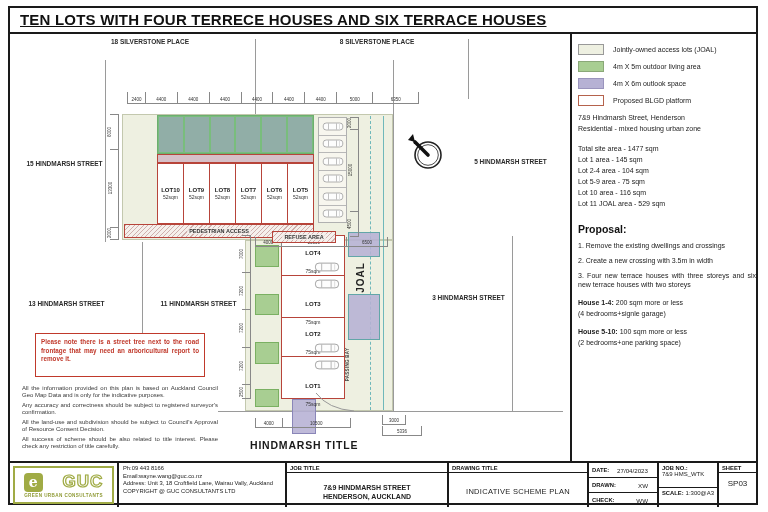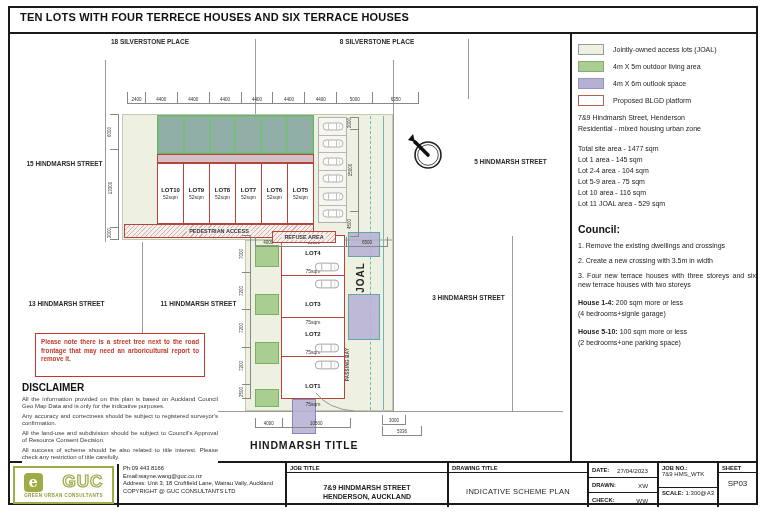--- a/index.html
+++ b/index.html
@@ -1,19 +1,19 @@
 <!DOCTYPE html>
 <html><head>
 <meta charset="utf-8">
 <style>
   html,body{margin:0;padding:0;background:#fff;width:768px;height:512px;font-family:"Liberation Sans",sans-serif;}
   .sheet{position:absolute;left:8px;top:6px;width:750px;height:499px;border:2px solid #1a1a1a;background:#fff;box-sizing:border-box;}
   
   .title-bar{position:absolute;left:0;top:0;width:100%;height:24px;border-bottom:2px solid #1a1a1a;}
-  .main-title{margin:3px 0 0 10px;font-size:11px;font-weight:bold;color:#111;letter-spacing:.2px;}
+  .main-title{margin:3px 0 0 10px;font-size:15px;font-weight:bold;color:#111;letter-spacing:.2px;text-decoration:underline;}
   
   .vdiv{position:absolute;background:#1a1a1a;width:2px;}
   .bline{position:absolute;background:#9a9a9a;}
   
   .street{position:absolute;text-align:center;font-size:6.5px;font-weight:bold;color:#2b2b2b;line-height:8px;}
   .street-big{position:absolute;font-size:10.5px;font-weight:bold;letter-spacing:.8px;color:#1a1a1a;}
   
   .cream{position:absolute;background:#eef0e1;border:1px solid #c3c8ae;box-sizing:border-box;}
   .outdoor-strip{position:absolute;background:#79bd7c;border:1px solid #6cae6f;display:flex;box-sizing:border-box;}
   .outdoor-block{flex:1;background:#91aea7;margin:1px;}
@@ -402,21 +402,20 @@
       </div>
     </div>
   <div class="dim dim-h" style="left:372px;top:418px;width:40px;height:10px;">
       <div class="dim-seg" style="flex-grow: 5336;">
         <span class="dim-label">5336</span>
       </div>
     </div>
 
   <div class="note-box" style="left:25px;top:325px;width:170px;height:44px;">Please note there is a street tree next to the road frontage that may need an arboricultural report to remove it.</div>
   <div class="disclaimer" style="left:12px;top:374px;width:196px;">
-    <h2>DISCLAIMER</h2>
     <p>All the information provided on this plan is based on Auckland Council Geo Map Data and is only for the indicative purposes.</p>
     <p>Any accuracy and correctness should be subject to registered surveyor's confirmation.</p>
     <p>All the land-use and subdivision should be subject to Council's Approval of Resource Consent Decision.</p>
     <p>All success of scheme should be also related to title interest. Please check any restriction of title carefully.</p>
   </div>
 
   <div class="panel">
     <div class="legend-item">
         <div class="swatch sw-joal"></div>
         <span>Jointly-owned access lots (JOAL)</span>
@@ -436,21 +435,21 @@
 
     <div class="line" style="margin-top:5px;">7&amp;9 Hindmarsh Street, Henderson</div>
     <div class="line">Residential - mixed housing urban zone</div>
     <div class="line gap-top">Total site area - 1477 sqm</div>
     <div class="line">Lot 1 area - 145 sqm</div>
     <div class="line">Lot 2-4 area - 104 sqm</div>
     <div class="line">Lot 5-9 area - 75 sqm</div>
     <div class="line">Lot 10 area - 116 sqm</div>
     <div class="line">Lot 11 JOAL area - 529 sqm</div>
 
-    <h2 style="margin-top:14px;">Council:</h2>
+    <h2 style="margin-top:14px;">Proposal:</h2>
     <div class="prop-item">1. Remove the existing dwellings and crossings</div>
     <div class="prop-item">2. Create a new crossing with 3.5m in width</div>
     <div class="prop-item">3. Four new terrace houses with three storeys and six new terrace houses with two storeys</div>
 
     <div class="house">
       <p><span class="bold">House 1-4:</span> <span>200 sqm more or less</span></p>
       <p>(4 bedrooms+signle garage)</p>
     </div>
     <div class="house">
       <p><span class="bold">House 5-10:</span> <span>100 sqm more or less</span></p>

